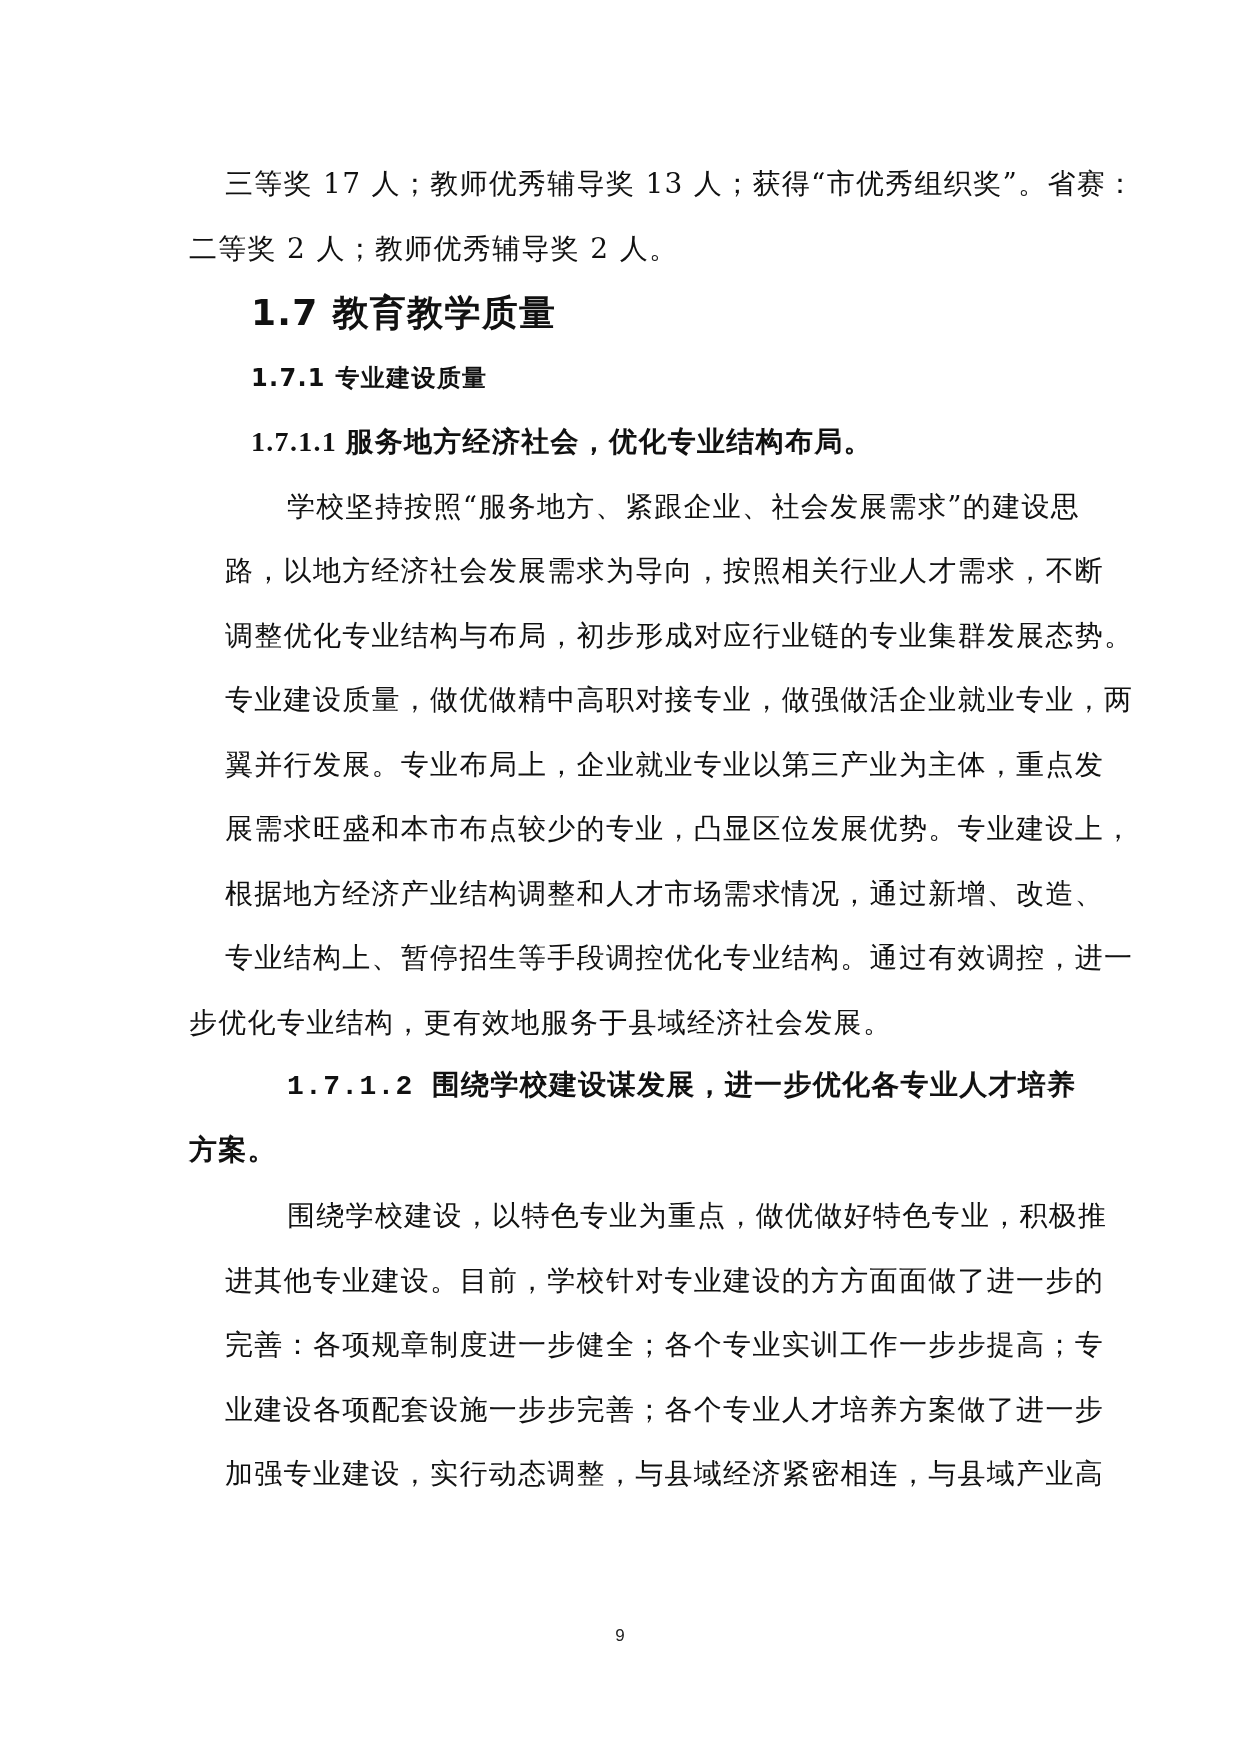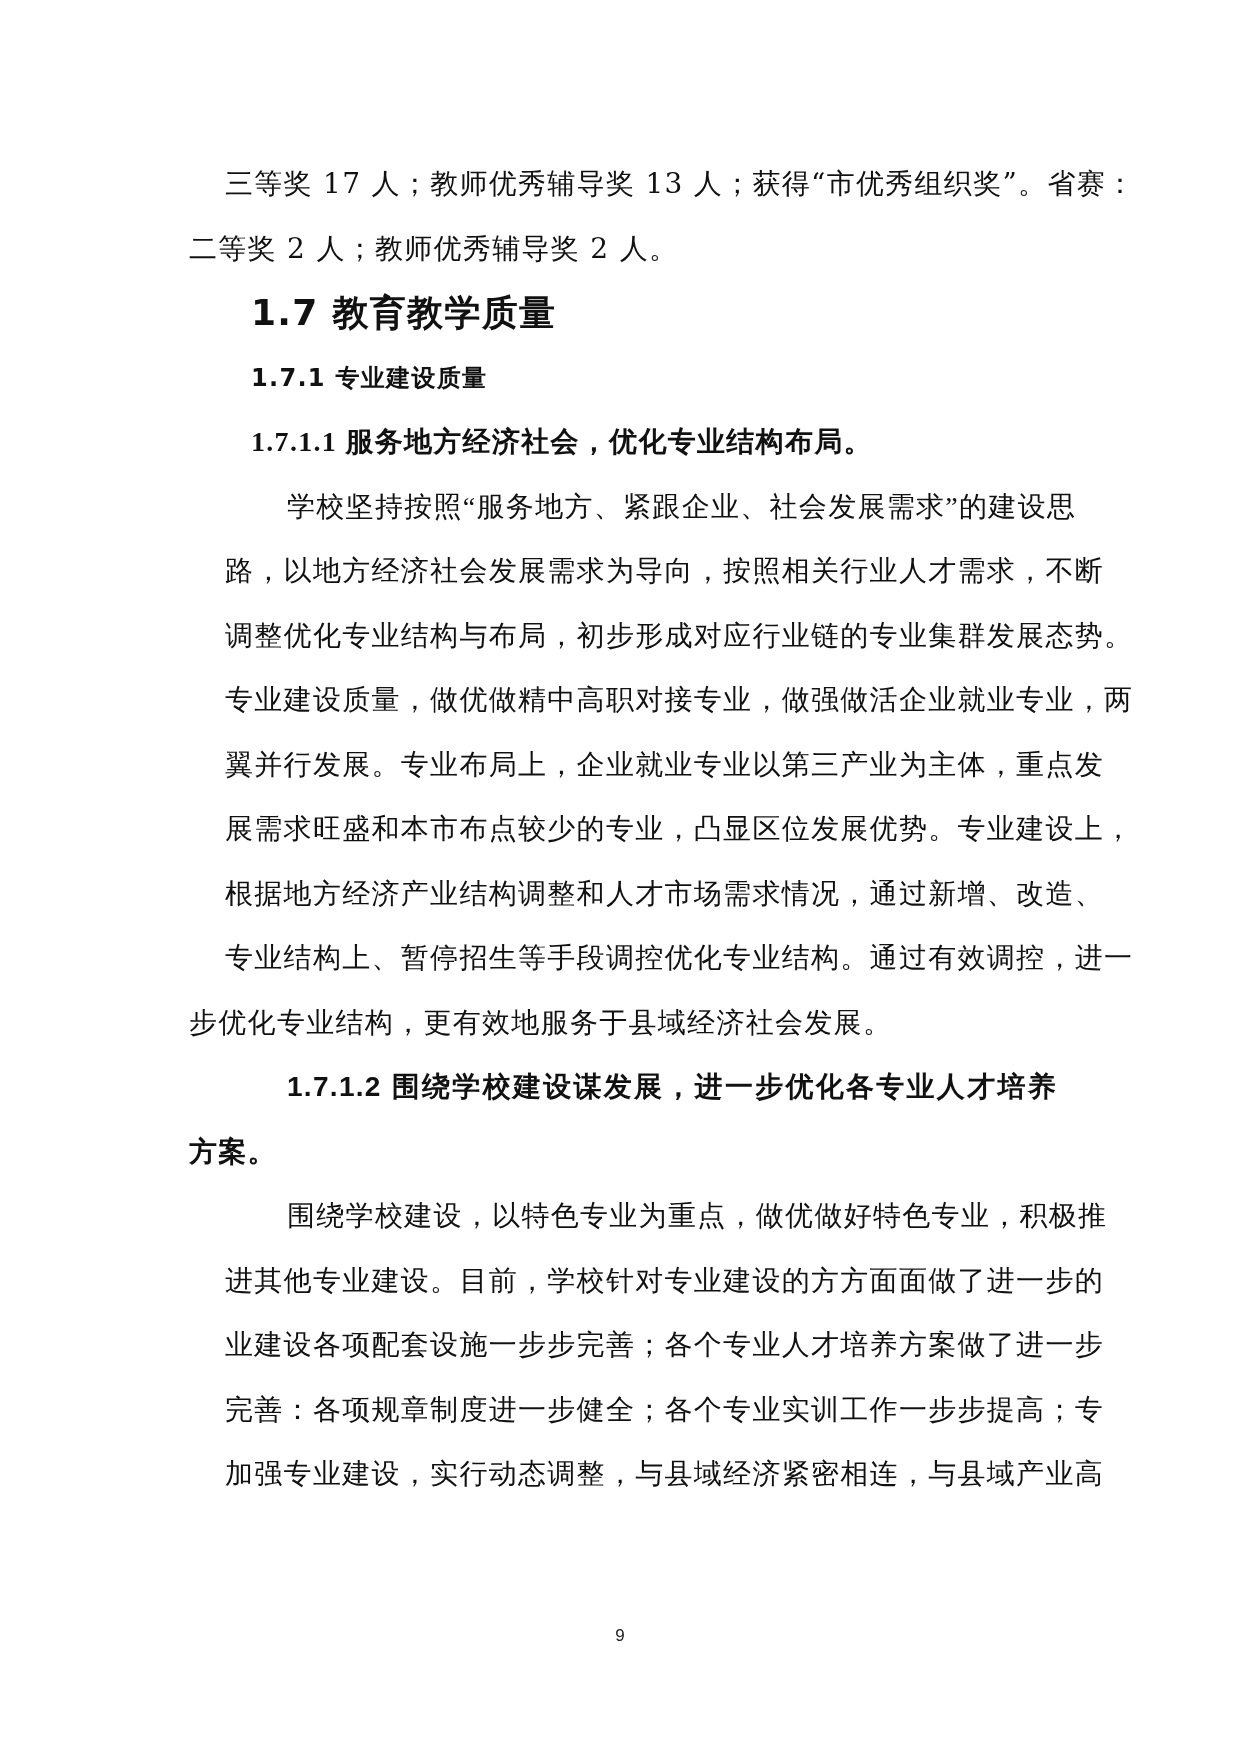--- a/index.html
+++ b/index.html
@@ -9,25 +9,25 @@
     left: 189px;
     top: 152px;
     width: 868px;
     color: #111111;
     font-family: "DejaVu Serif", "Liberation Serif", serif;
     font-size: 28px;
     line-height: 64.5px;
     letter-spacing: 1.3px;
   }
   .line { display: block; white-space: nowrap; height: 64.5px; }
-  .indent { padding-left: 62px; font-family: Liberation Serif, serif; }
+  .indent { padding-left: 62px; }
   .h2 { font-family: "DejaVu Sans", "Liberation Sans", sans-serif; font-weight: bold; font-size: 36px; }
   .h3 { font-family: "DejaVu Sans", "Liberation Sans", sans-serif; font-weight: bold; font-size: 24px; }
   .h4 { font-family: Liberation Serif, serif; font-weight: bold; font-size: 28px; }
-  .h5 { font-family: Liberation Sans, sans-serif; font-weight: bold; font-size: 28px; }
+  .h5 { font-family: Liberation Mono, monospace; font-weight: bold; font-size: 28px; }
   .justify { text-align: justify; text-align-last: justify; margin-left: 36px; }
   .page-number {
     position: absolute;
     left: 0; width: 1240px;
     top: 1626px;
     text-align: center;
     font-family: "Liberation Sans", sans-serif;
     font-size: 17px;
     color: #222222;
   }
@@ -61,20 +61,20 @@
   </div>
 
   <div>
     <span class="line indent h5 justify">1.7.1.2 围绕学校建设谋发展，进一步优化各专业人才培养</span>
     <span class="line h5">方案。</span>
   </div>
 
   <div>
     <span class="line indent justify">围绕学校建设，以特色专业为重点，做优做好特色专业，积极推</span>
     <span class="line justify">进其他专业建设。目前，学校针对专业建设的方方面面做了进一步的</span>
+    <span class="line justify">完善：各项规章制度进一步健全；各个专业实训工作一步步提高；专</span>
     <span class="line justify">业建设各项配套设施一步步完善；各个专业人才培养方案做了进一步</span>
-    <span class="line justify">完善：各项规章制度进一步健全；各个专业实训工作一步步提高；专</span>
     <span class="line justify">加强专业建设，实行动态调整，与县域经济紧密相连，与县域产业高</span>
   </div>
 
 </div>
 
 <div class="page-number">9</div>
 
 </body></html>

